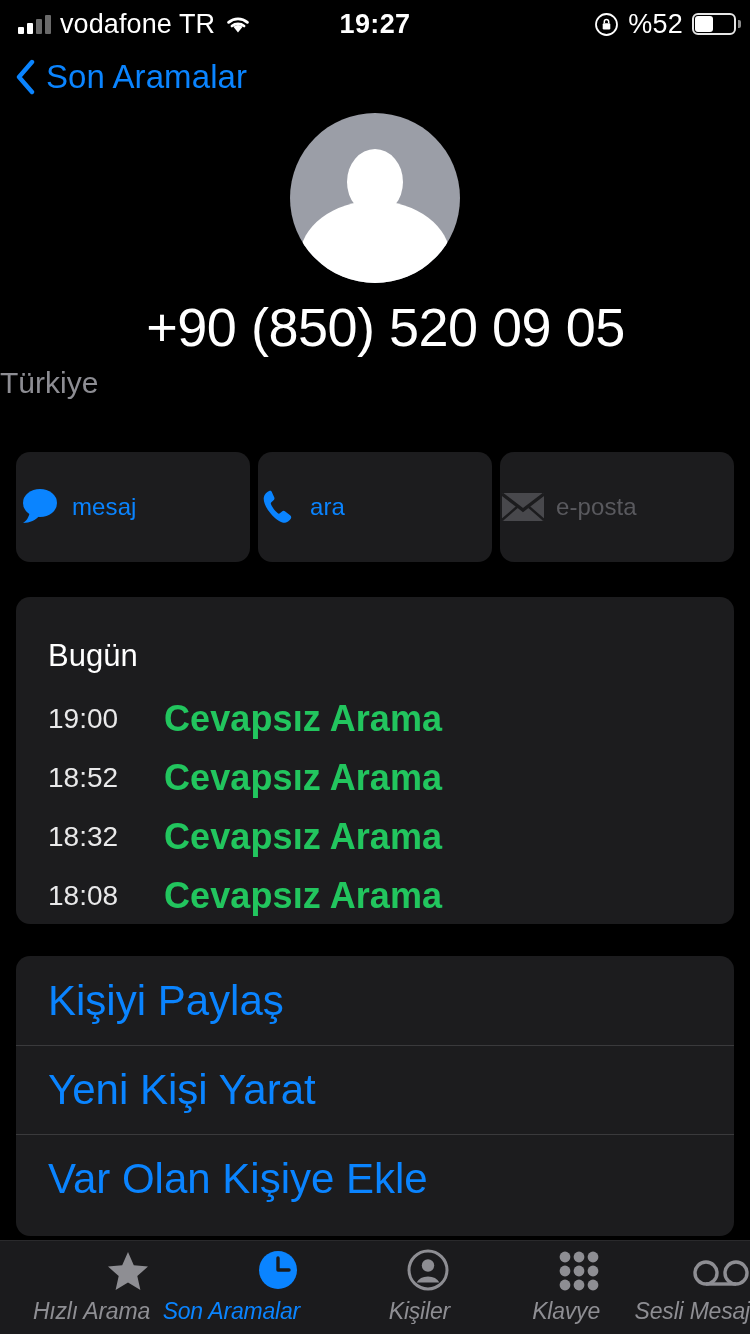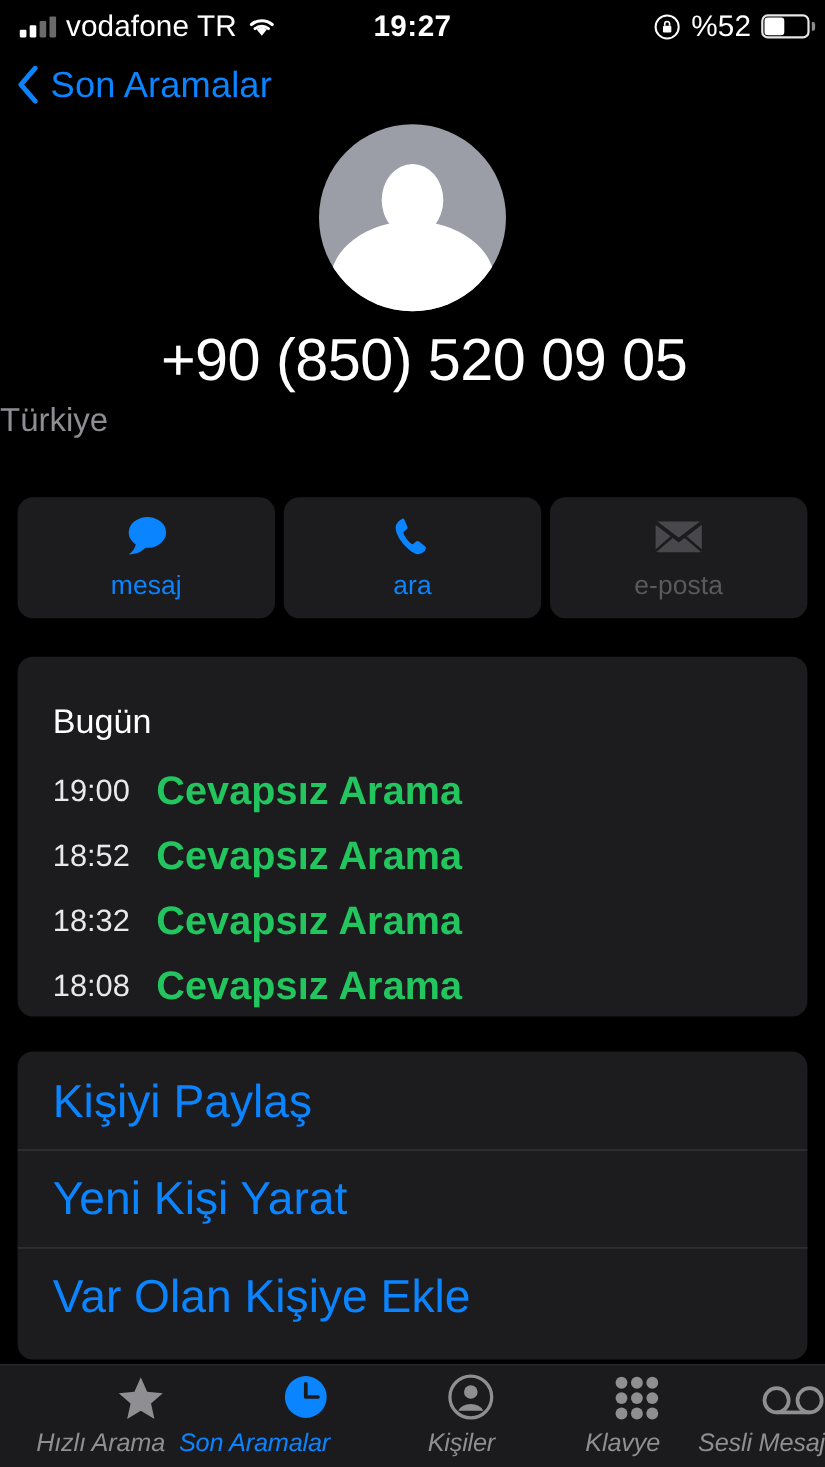--- a/index.html
+++ b/index.html
@@ -70,36 +70,36 @@
     color:#8d8d93; font-size:30px; font-weight:400;
   }
 
   
   .actions {
     position:absolute; top:452px; left:16px; width:718px;
     display:flex; gap:8px;
   }
   .action {
     flex:1; height:110px; background:#1c1c1e; border-radius:14px;
-    display:flex; flex-direction:column; align-items:center; justify-content:center;
+    display:flex; align-items:center; 
     gap:10px; cursor:pointer;
   }
   .action .glyph { height:42px; display:flex; align-items:center; justify-content:center; }
   .action .lbl { font-size:24px; color:#0a84ff; letter-spacing:0.1px; }
   .action.disabled .lbl { color:#59595e; }
 
   
   .card {
     position:absolute; left:16px; width:718px;
     background:#1c1c1e; border-radius:14px;
   }
   #history-card { top:597px; height:327px;padding-left:28px; }
   .hist-title { position:absolute; left:32px; top:41px; color:#fff; font-size:31px; font-weight:400; }
   .hist-list { position:absolute; left:32px; top:92px; right:24px; }
-  .hist-row { height:59px; display:flex; align-items:center; gap:8px; }
+  .hist-row { height:59px; display:flex; align-items:center; gap:30px; }
   .hist-time { color:#e9e9ea; font-size:28px; min-width:86px; }
   .hist-type { color:#22c55e; font-size:36px; font-weight:700; letter-spacing:0.1px; }
 
   #options-card { top:956px; height:280px; }
   .opt {
     position:relative; height:89px; display:flex; align-items:center;
     padding-left:32px; color:#0a84ff; font-size:42px; cursor:pointer;
   }
   .opt + .opt::before {
     content:""; position:absolute; top:0; left:0; right:0; height:1px;

